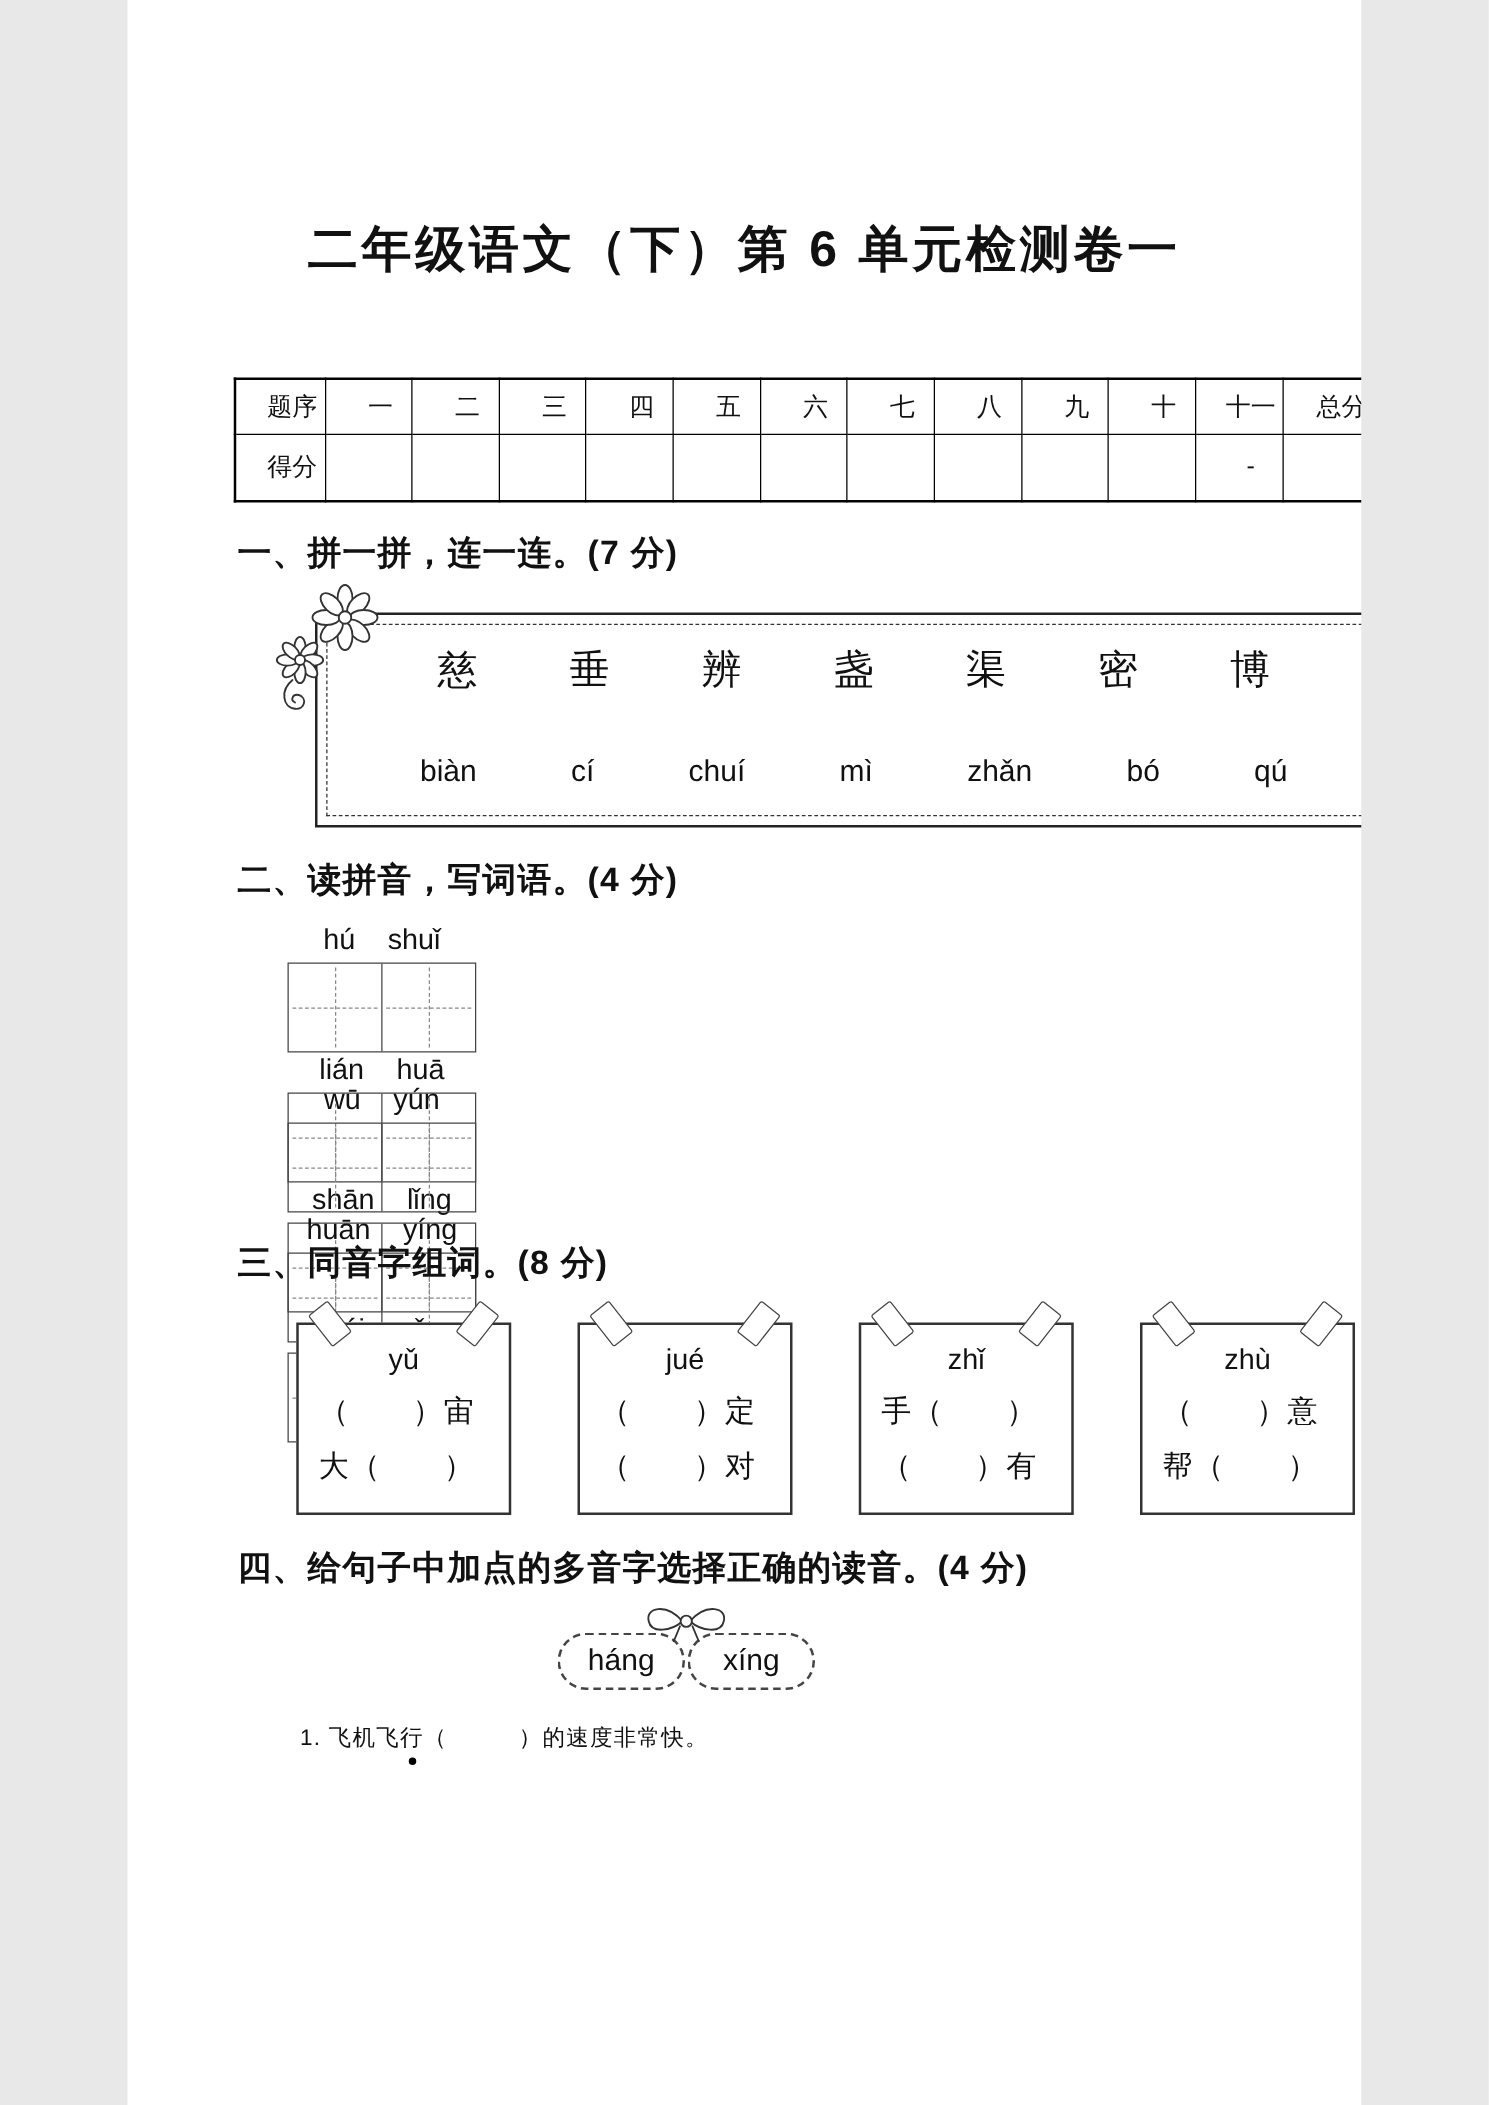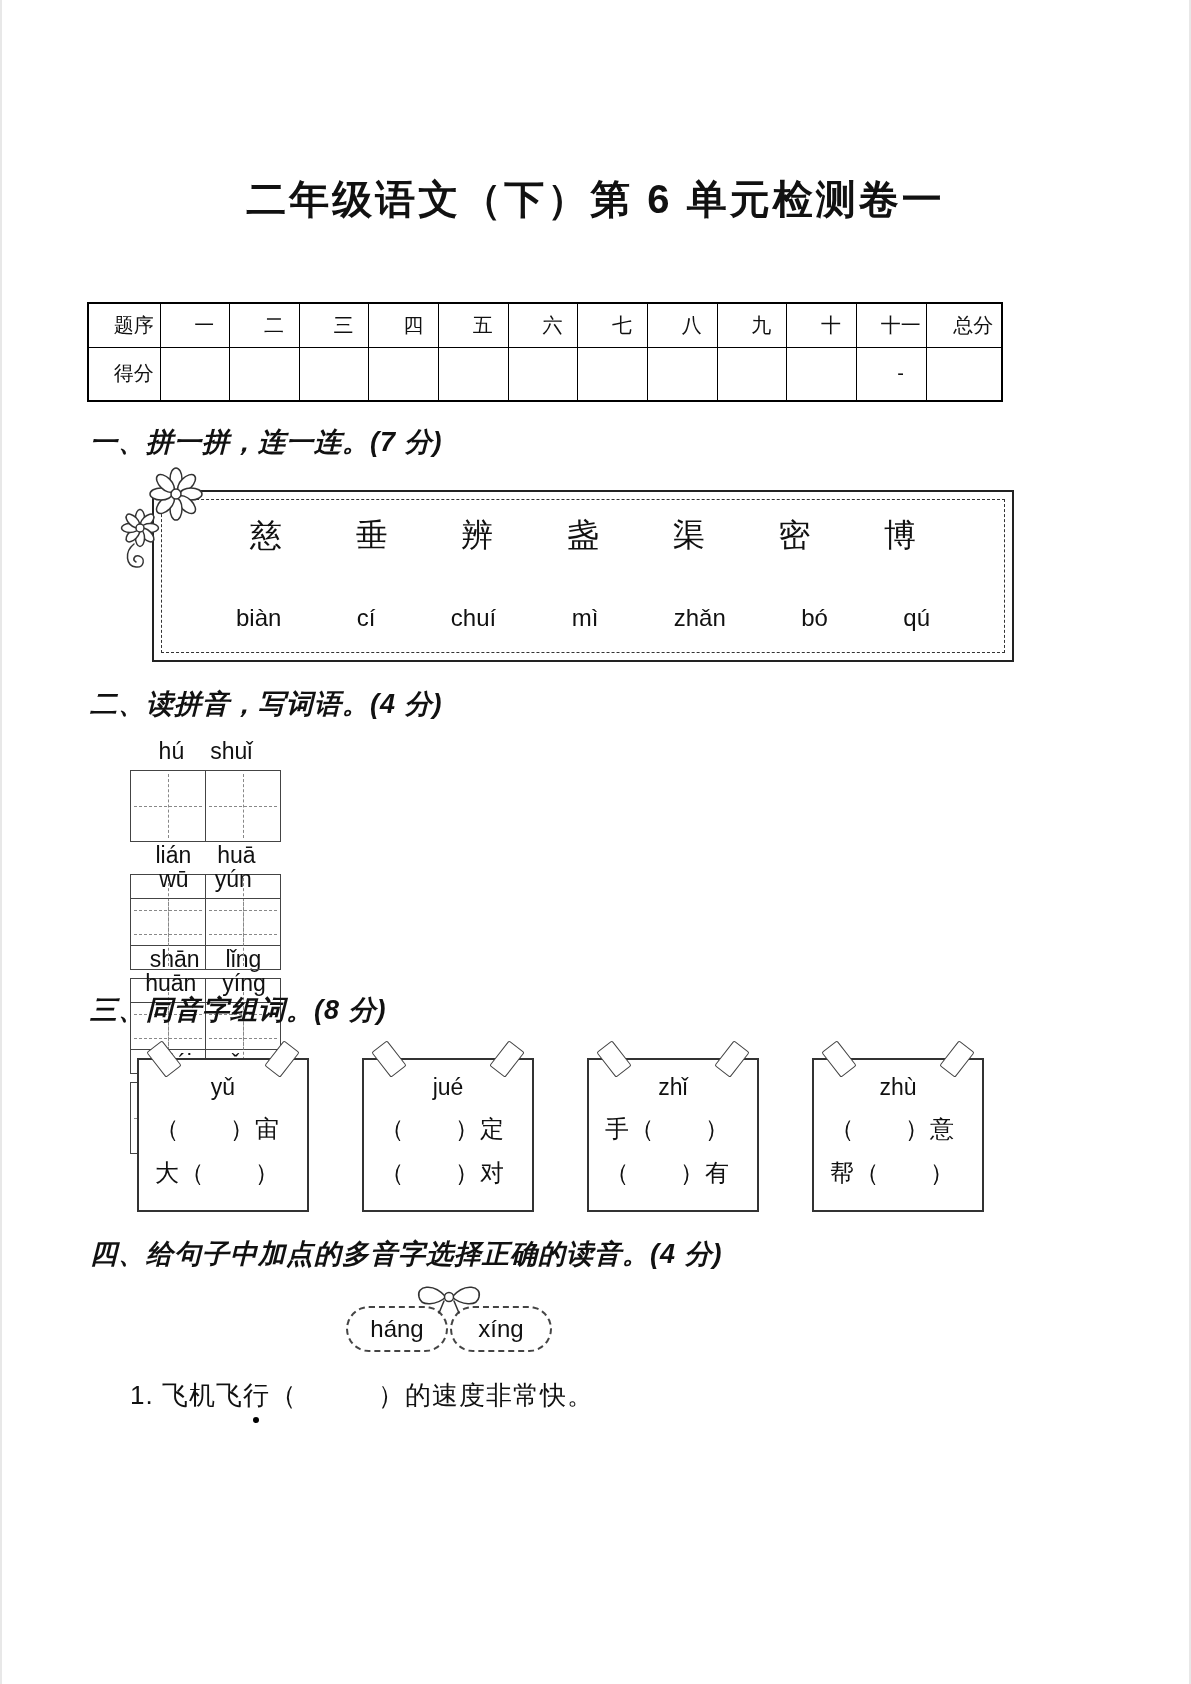--- a/index.html
+++ b/index.html
@@ -1,18 +1,18 @@
 <!DOCTYPE html>
 <html><head>
 <meta charset="utf-8">
 <style>
   * { margin:0; padding:0; box-sizing:border-box; }
   body { background:#e8e8e8; font-family:"Liberation Sans","DejaVu Sans",sans-serif; }
   .page {
-    position:relative; width:1187px; height:1684px; margin:0 auto;
+    position:relative; width:987px; height:1684px; margin:0 auto;
     background:#ffffff; color:#111; overflow:hidden;
   }
   .title {
     position:absolute; top:172px; left:0; width:100%;
     text-align:center; font-size:40px; font-weight:bold; letter-spacing:3px;
   }
   .subtitle {
     position:absolute; top:250px; left:0; width:100%;
     text-align:center; font-size:22px; letter-spacing:1px;
   }
@@ -21,21 +21,21 @@
     position:absolute; left:85px; top:302px; width:916px;
     border-collapse:collapse; table-layout:fixed;
     border:2px solid #000; font-size:20px;
   }
   .score-table td { border:1.5px solid #000; text-align:center; vertical-align:middle;padding-left:19px; }
   .score-table tr.hdr td { height:44px; }
   .score-table tr.scr td { height:54px; }
   .score-table td.lbl { width:72px; }
   .score-table td.total { width:76px; }
   
-  .sec-heading { position:absolute; left:88px; font-size:27px; font-weight:bold; letter-spacing:1px;font-style:italic; }
+  .sec-heading { position:absolute; left:88px; font-size:27px; font-weight:bold; letter-spacing:1px; }
   .h1 { top:424px; } .h2 { top:686px; } .h3 { top:992px; } .h4 { top:1236px; }
   
   .s1box { position:absolute; left:150px; top:490px; width:862px; height:172px; border:2px solid #222; }
   .s1inner { position:absolute; inset:7px; border:1.5px dashed #333; }
   .char-row { position:absolute; left:0; right:0; top:22px; display:flex; justify-content:space-between; padding:0 96px; font-size:32px; }
   .pinyin-row { position:absolute; left:0; right:0; top:112px; display:flex; justify-content:space-between; padding:0 82px; font-size:24px; }
   .flowers { position:absolute; left:112px; top:466px; width:116px; height:124px; z-index:2; }
   
   .grid-row { position:absolute; left:128px; width:860px; display:flex; justify-content:flex-end;flex-direction:column; }
   .r1 { top:738px; } .r2 { top:866px; }
@@ -55,21 +55,21 @@
   .card-pinyin { text-align:center; font-size:23px; margin-top:4px; }
   .card-line { font-size:24px; margin:12px 0 0 16px; letter-spacing:1px; }
   
   .bow { position:absolute; left:410px; top:1280px; width:74px; height:36px; z-index:2; }
   .bubble {
     position:absolute; top:1306px; width:102px; height:46px;
     border:2px dashed #444; border-radius:24px; background:#fff;
     display:flex; align-items:center; justify-content:center; font-size:24px;
   }
   .b1 { left:344px; } .b2 { left:448px; }
-  .question { position:absolute; left:128px; top:1378px; font-size:26px; letter-spacing:1px; }
+  .question { position:absolute; left:138px; top:1378px; font-size:18px; letter-spacing:1px; }
   .dotted { position:relative; display:inline-block; }
   .dotted::after { content:""; position:absolute; left:50%; bottom:-10px; transform:translateX(-50%);
     width:6px; height:6px; border-radius:50%; background:#000; }
   svg .ln { stroke:#333; fill:#fff; stroke-width:1.5; }
   svg .op { stroke:#333; fill:none; stroke-width:1.5; stroke-linecap:round; }
 </style>
 </head>
 <body>
 
 <div class="page">

